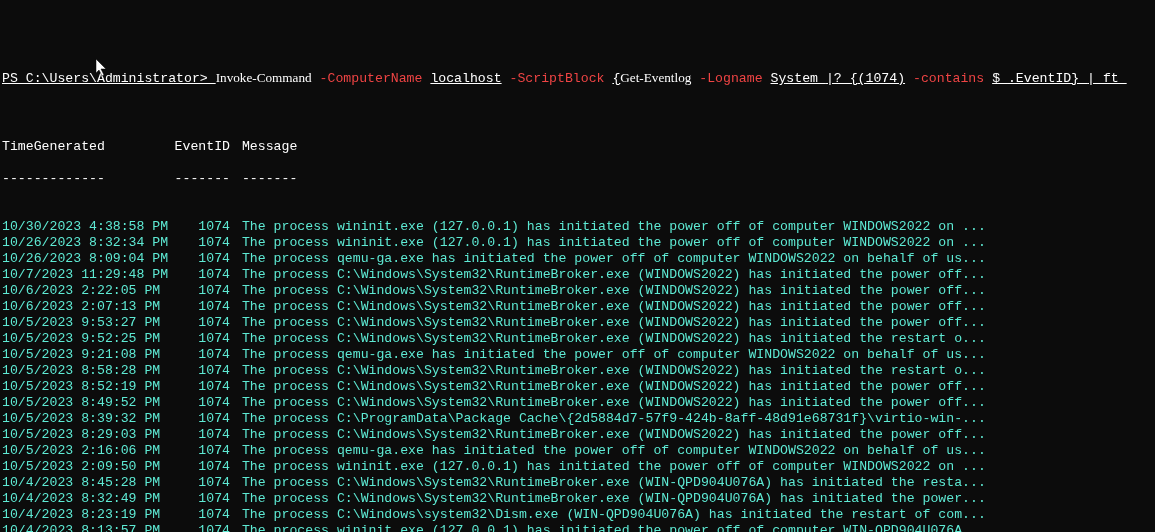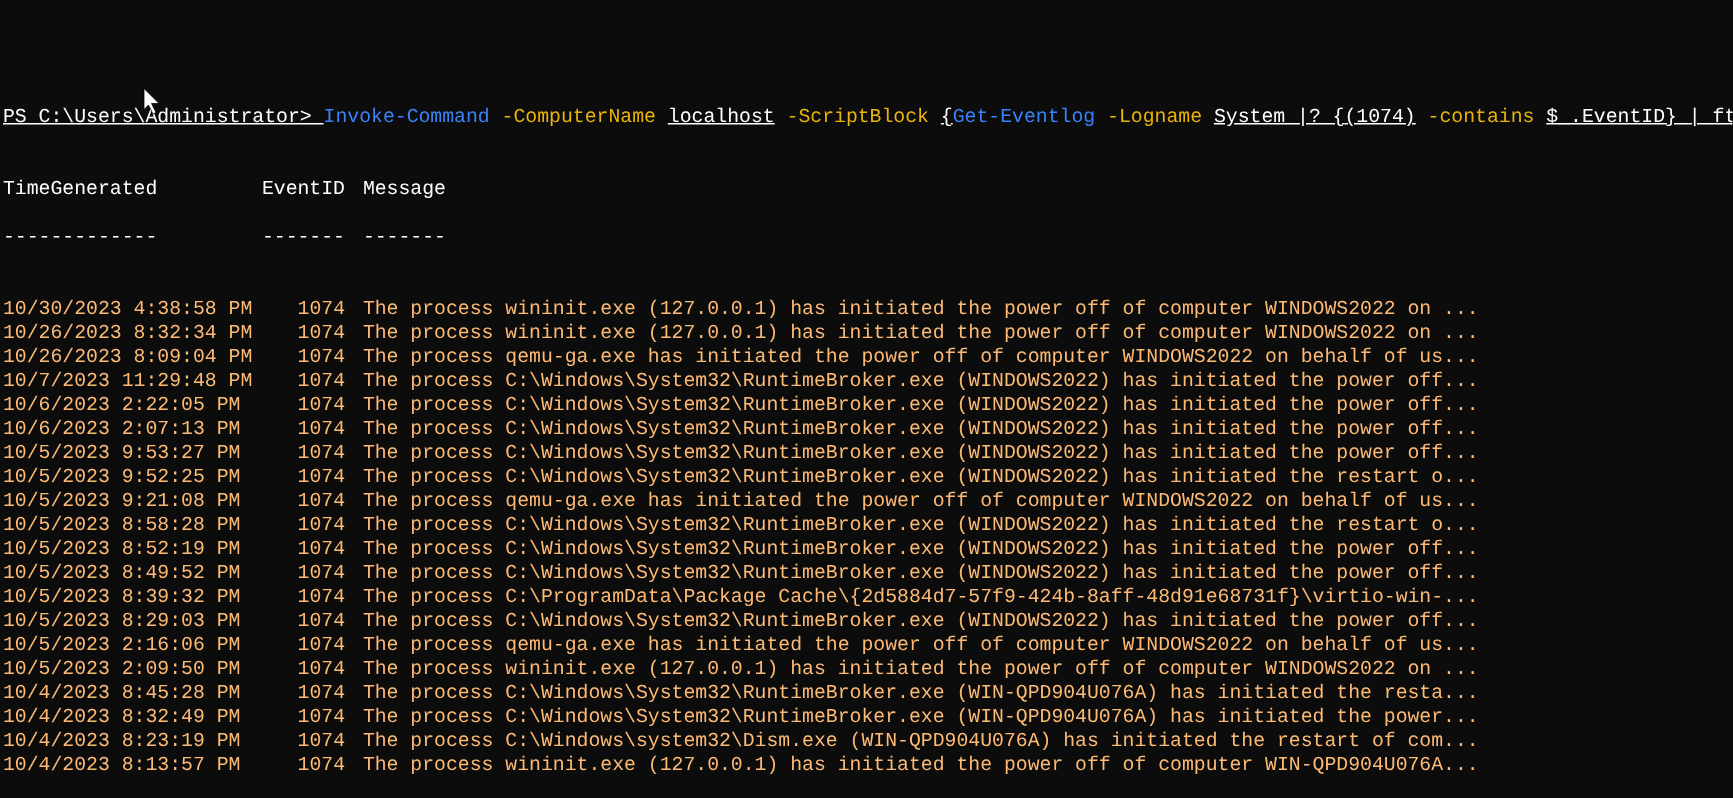--- a/index.html
+++ b/index.html
@@ -9,25 +9,25 @@
       font-family: Consolas, "Courier New", monospace;
       font-size: 13.2px;
       line-height: 16px;
       padding: 6px 2px;
       width: 1155px;
       white-space: pre;
       overflow: hidden;
     }
     .line { display: block; }
     .ps-prompt .white { color: #ffffff; text-decoration: underline; }
-    .ps-prompt .yellow { color: #3b82f6; }
-    .ps-prompt .gray { color: #eab308; }
-    .header-row { color: #ffffff; margin-top: 0; }
+    .ps-prompt .yellow { color: #ffffff; font-family: Liberation Serif, serif; }
+    .ps-prompt .gray { color: #ef4444; }
+    .header-row { color: #ffffff; margin-top: 20px; }
     .underline-row { color: #ffffff; }
-    .row { color: #fdba74; }
+    .row { color: #5eead4; }
     .col-time { display: inline-block; min-width: 168px; }
     .col-event { display: inline-block; min-width: 64px; text-align: right; padding-right: 4px; }
     .col-msg { display: inline-block; }
     .mouse-cursor {
       position: absolute;
       top: 58px;
       left: 95px;
       pointer-events: none;
     }
   </style>

